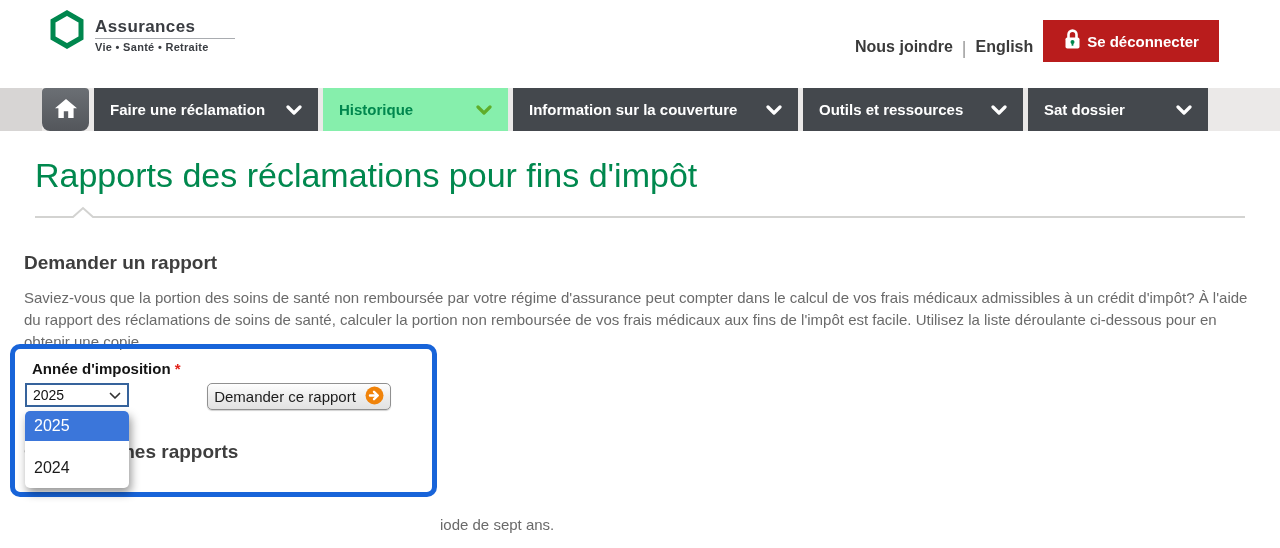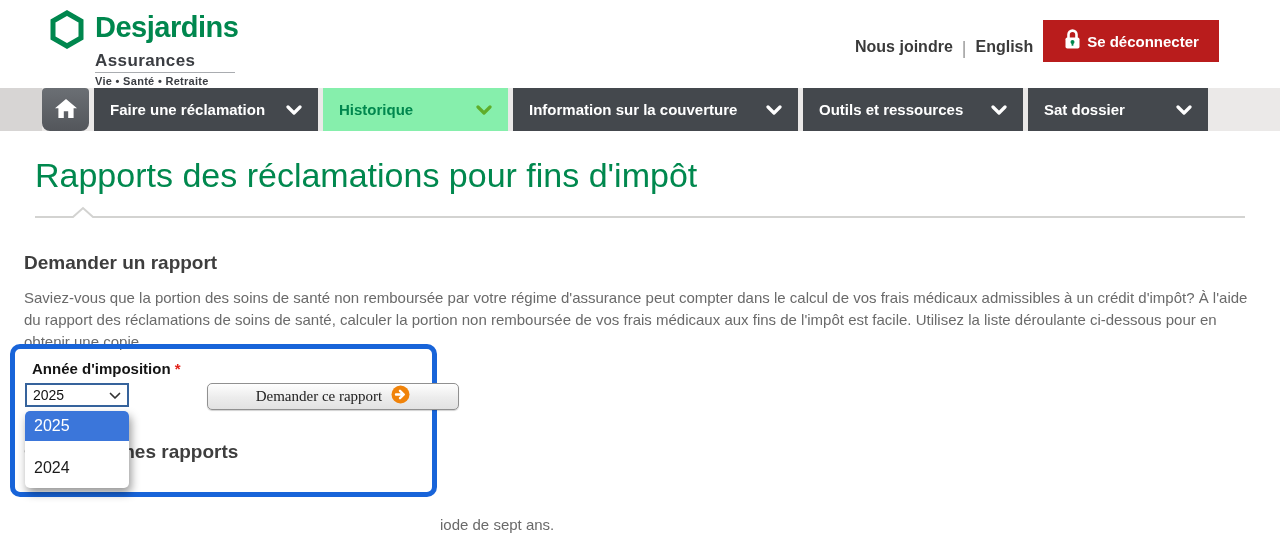--- a/index.html
+++ b/index.html
@@ -51,45 +51,44 @@
   
   .highlight-box { position:absolute; left:10px; top:344px; width:427px; height:153px;
     border:5px solid #1864D9; border-radius:10px; background:transparent; z-index:3; }
   .field-label { position:absolute; left:17px; top:11px; font-size:15px; font-weight:bold; color:#141414; }
   .required { color:#E2231A; font-weight:bold; }
 
   .year-select { position:absolute; left:10px; top:34px; width:104px; height:24px; background:#fff;
     border:2px solid #36639C; display:flex; align-items:center; justify-content:space-between;
     padding:0 6px; font-size:14px; color:#111; cursor:pointer; }
 
-  .submit-btn { position:absolute; left:192px; top:34px; width:252px; height:27px;
+  .submit-btn { position:absolute; left:192px; top:34px; width:184px; height:27px;
     border:1px solid #909090; border-radius:5px;
     background:linear-gradient(#FEFEFE,#ECECEC 55%,#E2E2E2);
     box-shadow:0 1px 1px rgba(0,0,0,0.18);
     display:flex; align-items:center; justify-content:center; gap:9px;
-    font-size:15px; color:#1C1C1C; cursor:pointer; font-family:Liberation Serif, serif; }
+    font-size:15px; color:#1C1C1C; cursor:pointer; font-family:Liberation Sans, sans-serif; }
 
   .dropdown-list { position:absolute; left:10px; top:62px; width:104px; background:#fff;
     border-radius:5px; box-shadow:2px 5px 10px rgba(0,0,0,0.42); padding:0 0 7px 0; overflow:hidden; }
   .option { height:27px; display:flex; align-items:center; padding-left:9px; font-size:16px;
     color:#1A1A1A; cursor:pointer; margin-top:13px; }
   .option-selected { height:30px; margin-top:0; background:#3B76DA; color:#fff; border-radius:4px 4px 0 0; }
 </style>
 </head>
 <body>
 
 <div class="header" data-interactable="false">
   <div class="brand" data-interactable="true">
     <span data-interactable="false">
       <svg width="34" height="39" viewBox="0 0 34 39">
         <polygon points="17,3 31,11 31,28 17,36 3,28 3,11" fill="none" stroke="#00874E" stroke-width="5" stroke-linejoin="miter"></polygon>
       </svg>
     </span>
     <span class="brand-text">
-      <span class="brand-name" data-interactable="false">Desjardins</span>
       <span class="brand-division" data-interactable="false">Assurances</span>
       <span class="brand-rule" data-interactable="false"></span>
       <span class="brand-tagline" data-interactable="false">Vie • Santé • Retraite</span>
     </span>
   </div>
 
   <div class="header-links" data-interactable="false">
     <span data-interactable="true">Nous joindre</span>
     <span class="sep" data-interactable="false">|</span>
     <span data-interactable="true">English</span>

